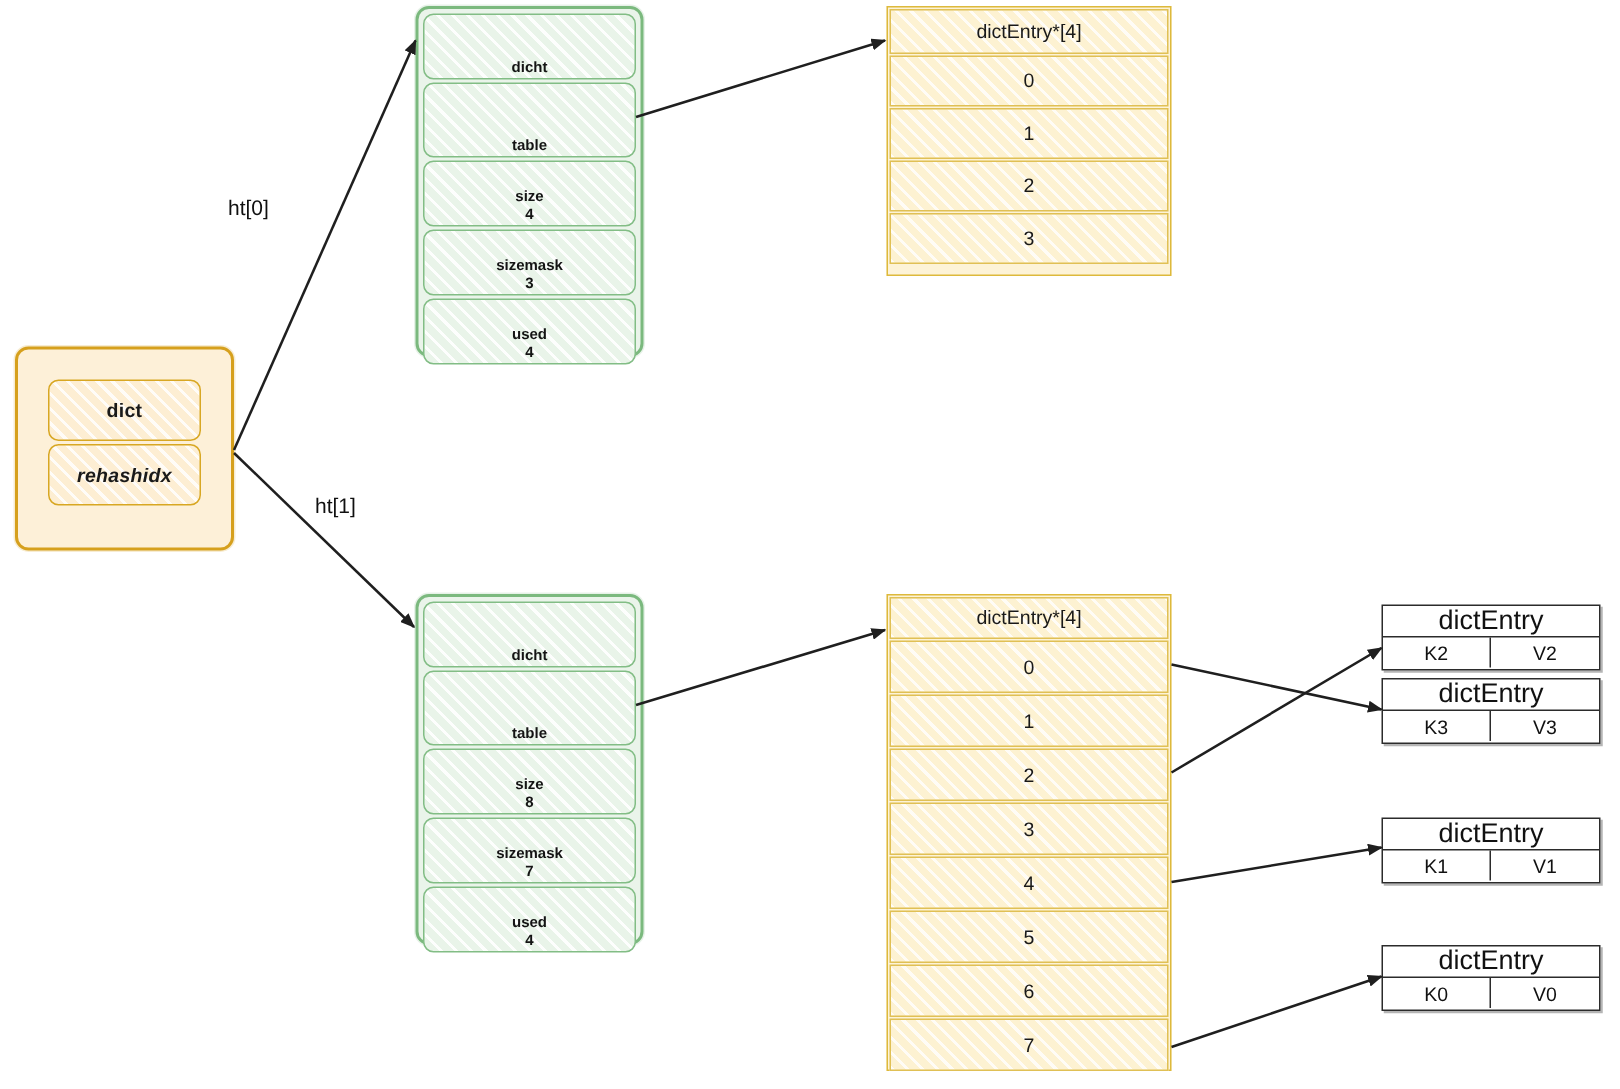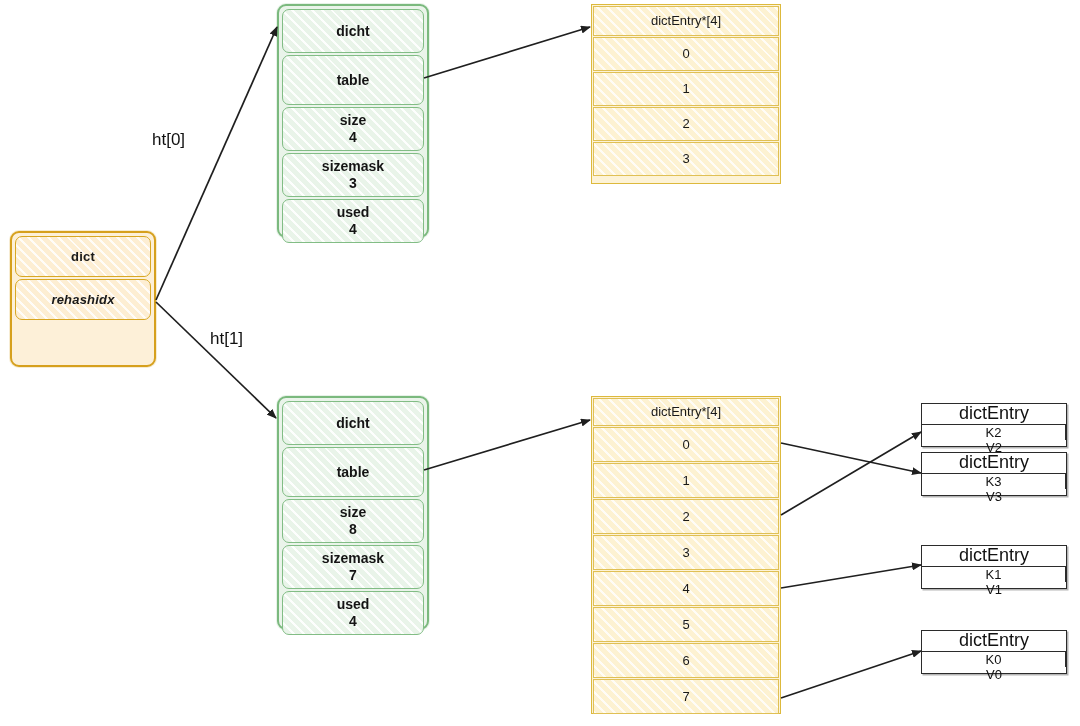--- a/index.html
+++ b/index.html
@@ -45,21 +45,21 @@
     text-align: center;
     line-height: 1.18;
     overflow: hidden;
   }
 
   
   .dict-node {
     border: 2px solid #d6a01d;
     border-radius: 9px;
     background: #fdf0d8;
-    padding: 3px;
+    padding: 20px;
     box-shadow: 0 0 0 1px rgba(214,160,29,0.20);
   }
   .dict-node .cell {
     border: 1.6px solid #d8a723;
     border-radius: 7px;
     background: #fdeed3;
     background-image: repeating-linear-gradient(
         45deg, rgba(255,255,255,0.85) 0 2px, rgba(255,255,255,0) 2px 7px);
     font-weight: bold;
     font-size: 13px;
@@ -77,23 +77,24 @@
     padding: 3px;
     box-shadow: 0 0 0 1px rgba(123,185,126,0.18);
   }
   .ht-node .cell {
     border: 1.6px solid #82bd85;
     border-radius: 7px;
     background: #e9f4e9;
     background-image: repeating-linear-gradient(
         45deg, rgba(255,255,255,0.9) 0 2px, rgba(255,255,255,0) 2px 7px);
     font-weight: bold;
-    font-size: 14px;
+    font-size: 10px;
     color: #141414;
     margin-bottom: 2px;
+    justify-content: flex-end;
   }
   .ht-node .cell:last-child { margin-bottom: 12px; }
   .ht-node .cell .val { font-weight: bold; }
 
   
   .arr-node {
     border: 1.6px solid #ddb93c;
     background: #fdf3d7;
     padding: 1px;
   }
@@ -116,40 +117,40 @@
     box-shadow: 1.5px 1.5px 0 rgba(90,90,90,0.45);
   }
   .entry-node .hdr {
     border-bottom: 1.6px solid #2b2b2b;
     font-size: 18px;
     color: #111;
     height: 21px;
   }
   .entry-node .kv {
     display: flex;
-    flex-direction: column;
+    flex-direction: row;
     height: 20px;
   }
   .entry-node .kv > div {
     flex: 1 1 50%;
     display: flex;
     align-items: center;
     justify-content: center;
     font-size: 13px;
     color: #111;
     box-sizing: border-box;
   }
   .entry-node .kv > div:first-child {
     border-right: 1.6px solid #2b2b2b;
   }
 
   
   .edge-label {
     position: absolute;
-    font-size: 17px;
+    font-size: 14px;
     color: #101010;
     white-space: nowrap;
     z-index: 6;
     font-family: "Liberation Sans", sans-serif;
   }
 </style>
 </head>
 <body>
 
 <div id="canvas">

